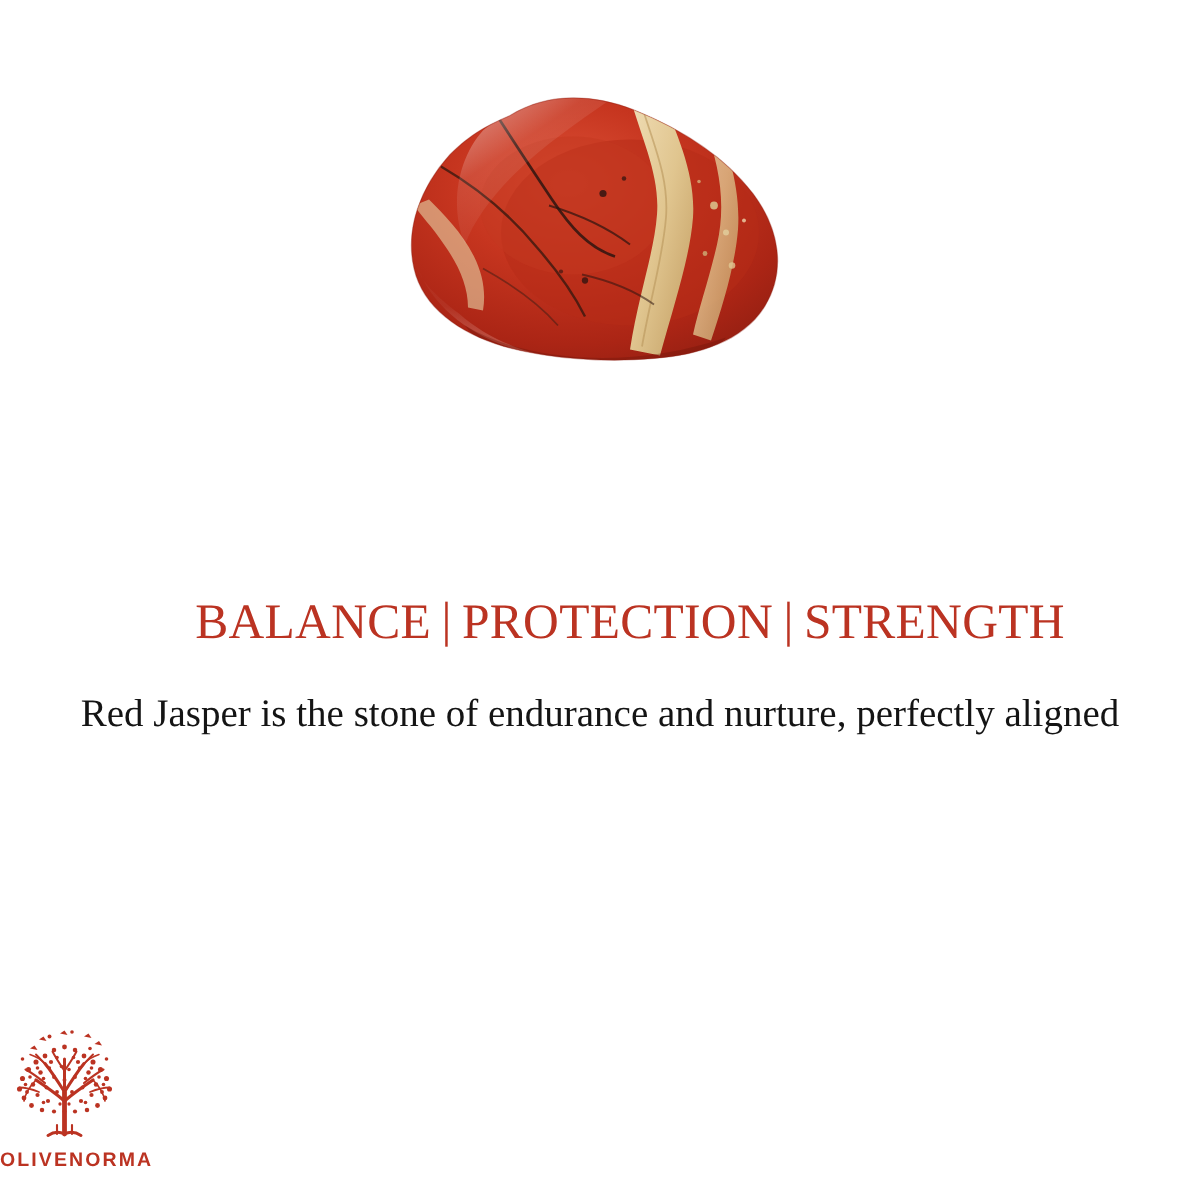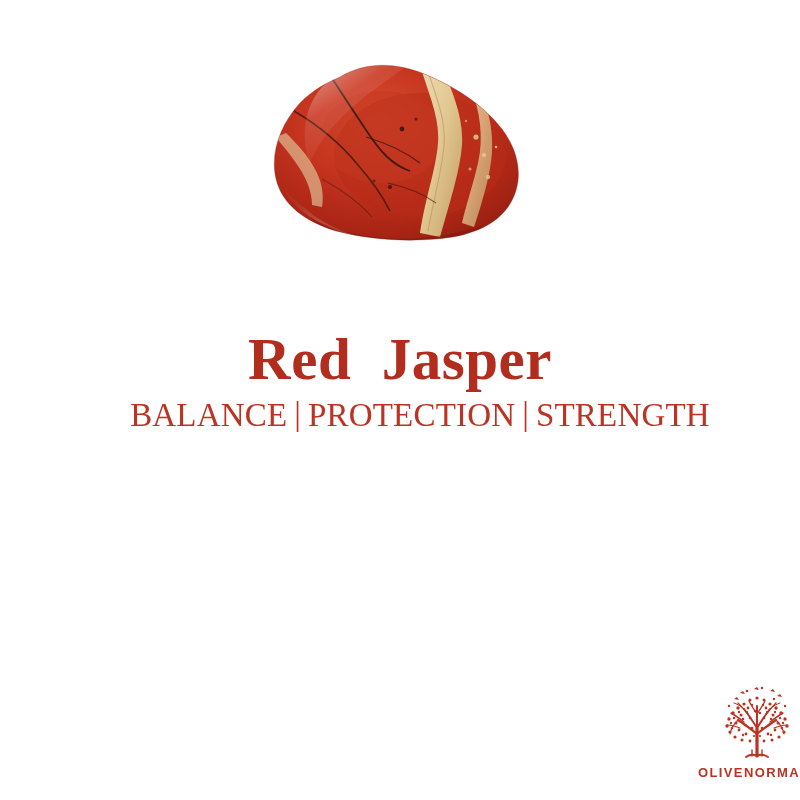--- a/index.html
+++ b/index.html
@@ -99,21 +99,21 @@
   }
 
   
   .logo-block {
     position: absolute;
     left: 0;
     top: 684px;
     width: 800px;
     display: flex;
     flex-direction: column;
-    align-items: flex-end;
+    align-items: flex-start;
   }
   .logo-tree {
     display: block;
     width: 86px;
     height: 78px;
   }
   .logo-word {
     margin-top: 3px;
     font-family: "Liberation Sans", "DejaVu Sans", sans-serif;
     font-weight: bold;
@@ -202,27 +202,27 @@
                  C70 182, 50 172, 40 158 Z" fill="#6d140a" opacity="0.35"></path>
       </g>
 
       <path d="M70 18 C96 2, 126 4, 152 14 C182 26, 212 44, 232 70
                C250 94, 254 122, 240 145 C226 168, 196 178, 166 180
                C132 183, 96 180, 66 172 C36 163, 12 146, 6 120
                C0 94, 10 66, 30 44 C44 30, 56 24, 70 18 Z" fill="none" stroke="#8c1d11" stroke-width="0.8" opacity="0.35"></path>
     </svg>
   </div>
 
-  <h1 class="title">Red  Jasper</h1>
 
   <div class="subtitle">
     <span class="kw">BALANCE</span><span class="sep">|</span><span class="kw">PROTECTION</span><span class="sep">|</span><span class="kw">STRENGTH</span>
   </div>
 
   <div class="body-copy">
+    <span class="ln">Red Jasper is the stone of endurance and nurture, perfectly aligned</span>
   </div>
 
   <div class="logo-block">
     <svg class="logo-tree" viewBox="0 0 86 78" aria-hidden="true">
       <g stroke="#bb3322" fill="none" stroke-linecap="round">
 
         <path d="M43 72 L43 44" stroke-width="3.2"></path>
         <path d="M43 72 C39 70, 35 71, 32 73 M43 72 C47 70, 51 71, 54 73" stroke-width="2"></path>
         <path d="M38 72 L38 66 M48 72 L48 66" stroke-width="1.4"></path>
 

